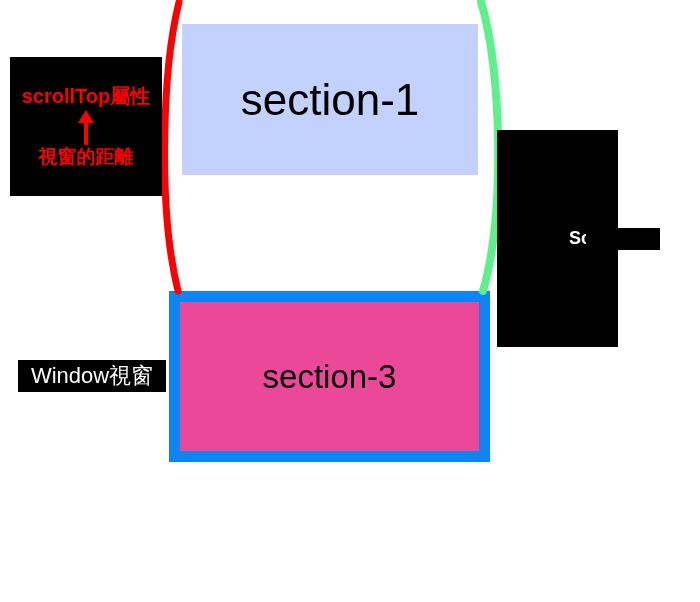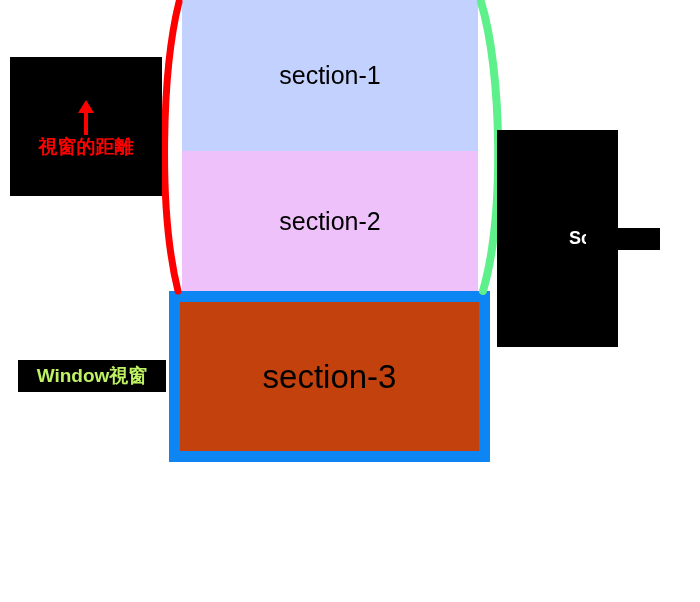--- a/index.html
+++ b/index.html
@@ -18,44 +18,45 @@
     overflow: hidden;
   }
 
   
   .section {
     position: absolute;
     display: flex;
     align-items: center;
     justify-content: center;
     color: #000000;
-    font-size: 25px;
+    font-size: 44px;
     font-weight: 400;
     letter-spacing: 0px;
     font-family: "Liberation Sans", sans-serif;
+    margin-top: 24px;
   }
   #section-1 {
     left: 182px; top: 0px; width: 296px; height: 151px;
     background: #c2d1fd;
   }
   #section-2 {
     left: 182px; top: 151px; width: 296px; height: 140px;
     background: #eec1fb;
   }
   #section-4 {
     left: 182px; top: 463px; width: 296px; height: 139px;
     background: #fadf9e;
   }
 
   
   #window-frame {
     position: absolute;
     left: 169px; top: 291px;
     width: 321px; height: 171px;
-    background: #c2410c;
+    background: #ec4899;
     border: 11px solid #0d85f2;
     box-sizing: border-box;
     display: flex;
     align-items: center;
     justify-content: center;
   }
   #section-3-label {
     color: #000000;
     font-size: 33px;
     font-family: "Liberation Sans", sans-serif;
@@ -105,23 +106,23 @@
   }
 
   #annot-window {
     left: 18px; top: 360px;
     width: 148px; height: 32px;
     display: flex;
     align-items: center;
     justify-content: center;
   }
   .annot-blue {
-    color: #bef264;
-    font-weight: bold;
-    font-size: 19px;
+    color: #ffffff;
+    font-weight: normal;
+    font-size: 22px;
     white-space: nowrap;
     font-family: "Liberation Sans", sans-serif;
   }
 
   #annot-scrollheight {
     left: 497px; top: 130px;
     width: 121px; height: 217px;
     display: flex;
     align-items: center;
     justify-content: flex-end;
@@ -146,38 +147,36 @@
 </style>
 </head>
 <body>
 
 <div id="stage">
 
   <div class="section" id="section-1">
     <span>section-1</span>
   </div>
 
-  <div class="section" id="section-2">
-    <span>section-2</span>
-  </div>
 
 
   <div id="window-frame">
     <span id="section-3-label">section-3</span>
   </div>
 
   <svg class="arc" viewBox="0 0 700 602" xmlns="http://www.w3.org/2000/svg">
     <path d="M 179 2 C 162 70, 158 210, 178 291" fill="none" stroke="#ff0000" stroke-width="7" stroke-linecap="round"></path>
   </svg>
 
   <svg class="arc" viewBox="0 0 700 602" xmlns="http://www.w3.org/2000/svg">
     <path d="M 481 2 C 502 70, 505 215, 483 291" fill="none" stroke="#5ef08a" stroke-width="8" stroke-linecap="round"></path>
   </svg>
 
   <div class="annot" id="annot-scrolltop">
+    <div class="annot-red">scrollTop屬性</div>
 
     <svg id="annot-arrow-up" viewBox="0 0 26 36" xmlns="http://www.w3.org/2000/svg">
       <line x1="13" y1="36" x2="13" y2="10" stroke="#ff0000" stroke-width="4"></line>
       <polygon points="13,1 5,14 21,14" fill="#ff0000"></polygon>
     </svg>
 
     <div class="annot-red small">視窗的距離</div>
   </div>
 
   <div class="annot" id="annot-window">

